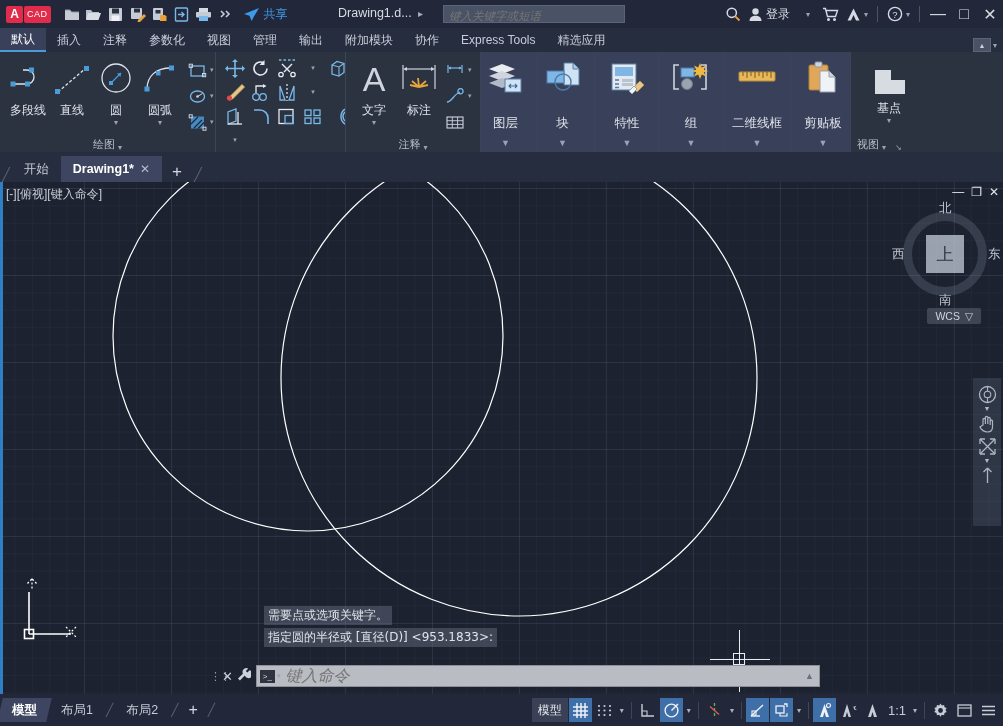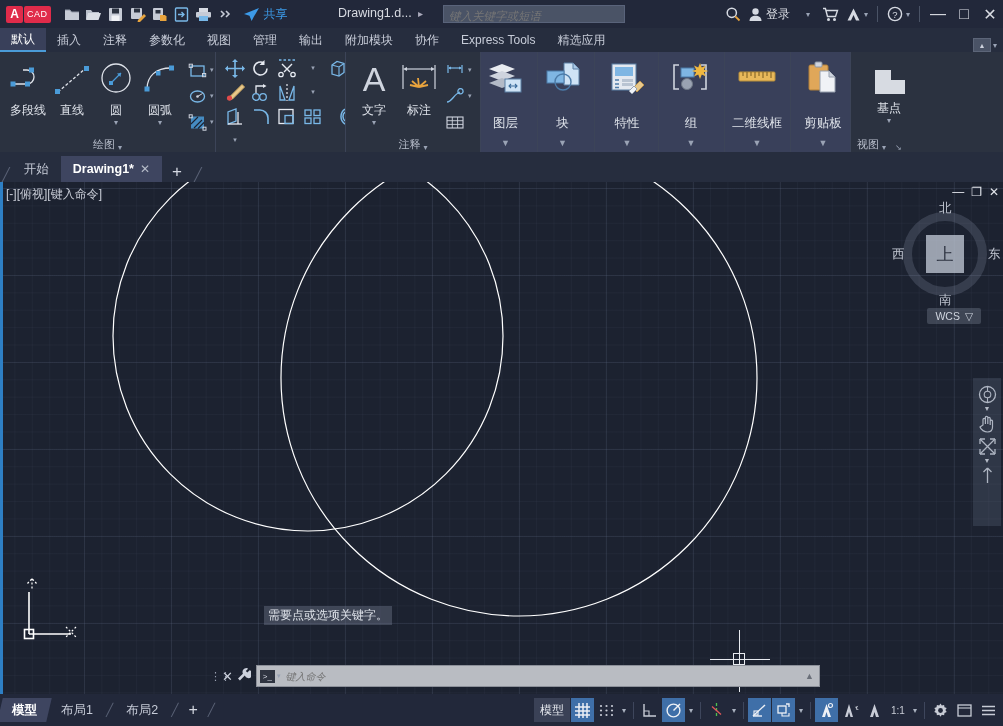--- a/index.html
+++ b/index.html
@@ -196,21 +196,21 @@
   .cmd-input-wrap {
     flex:1; height:22px; background:#b9bcc2; border:1px solid #8c9099;
     display:flex; align-items:center; padding-left:3px;
   }
   .cmd-prompt-ico {
     width:15px; height:13px; background:#2f3440; color:#d9dde5; font-size:8px;
     display:flex; align-items:center; justify-content:center; margin-right:2px;
   }
   .cmd-input-wrap input {
     flex:1; background:transparent; border:0; outline:none; color:#5a5f68;
-    font-size:10px; font-style:italic; font-family:"Liberation Sans", sans-serif;
+    font-size:16px; font-style:italic; font-family:"Liberation Sans", sans-serif;
     padding-left:5px;
   }
   .cmd-up { color:#6a6f79; font-size:9px; padding-right:5px; }
 
   
   .statusbar {
     position:absolute; left:0; top:694px; width:1003px; height:32px;
     background:#22283a; display:flex; align-items:center;
   }
   .layout-tabs { display:flex; align-items:center; height:32px; }
@@ -218,21 +218,21 @@
     height:24px; display:flex; align-items:center; padding:0 12px;
     color:#c7ccd8; font-size:12.5px;
   }
   .ltab.active { background:#3e4560; color:#fff; font-weight:bold; transform:skewX(-13deg); }
   .ltab.active span { transform:skewX(13deg); display:block; }
   .lsep { color:#596175; font-size:12px; padding:0 1px; }
   .lplus { color:#d5d9e2; font-size:16px; padding:0 9px; }
   .status-right { margin-left:auto; display:flex; align-items:center; height:32px; padding-right:3px; gap:1px; }
   .sb {
     height:24px; min-width:22px; display:flex; align-items:center;
-    justify-content:center; color:#c8ccd6; font-size:10px; padding:0 3px;
+    justify-content:center; color:#c8ccd6; font-size:13px; padding:0 3px;
   }
   .sb.on { background:#3f6fa8; }
   .sb.model-lbl { background:#3a4156; padding:0 6px; font-size:12px; color:#e3e6ec; }
   .sbcaret { color:#aab2c0; font-size:8px; padding:0 3px; }
   .sb-div { width:1px; height:17px; background:#3e465c; margin:0 3px; }
 </style>
 </head>
 <body>
 
 <div class="app">
@@ -780,20 +780,21 @@
     <svg class="ucs" viewBox="0 0 70 72">
       <path d="M11 64h42" stroke="#ffffff" stroke-width="1.6"></path>
       <path d="M11 64V22" stroke="#ffffff" stroke-width="1.6"></path>
       <rect x="6.5" y="59.5" width="9" height="9" fill="none" stroke="#ffffff" stroke-width="1.6"></rect>
       <path d="M9.5 13.5L14 8.5M18.5 13.5L14 8.5M14 8.5V20" stroke="#ffffff" stroke-width="1.2" stroke-dasharray="2 2"></path>
       <path d="M48 57l10 10M58 57l-10 10" stroke="#ffffff" stroke-width="1.2" stroke-dasharray="2 2"></path>
     </svg>
 
     <div class="cmd-hist">
       <div><span class="cmd-line">需要点或选项关键字。</span></div>
+      <div><span class="cmd-line">指定圆的半径或 [直径(D)] &lt;953.1833&gt;:</span></div>
     </div>
 
     <div class="cross-v" style="top:448px"></div>
     <div class="cross-h" style="top:477px"></div>
     <div class="cross-box" style="top:471px"></div>
   </div>
 
   <div class="cmdbar">
     <div class="cmd-grip">⋮⋮</div>
     <div class="cmd-x">✕</div>

